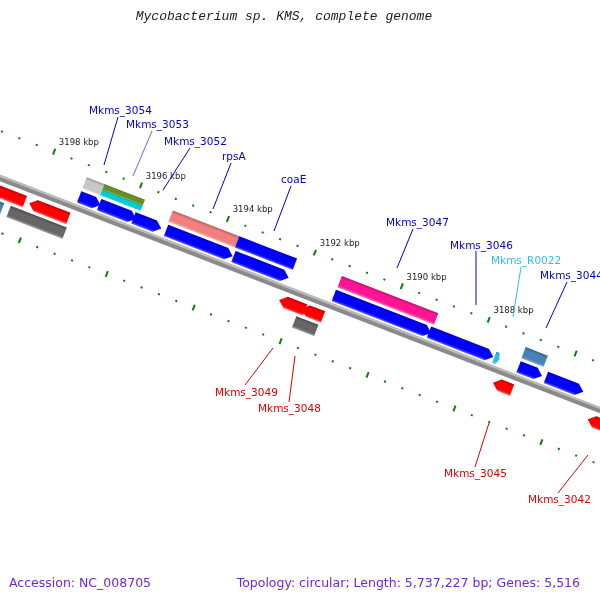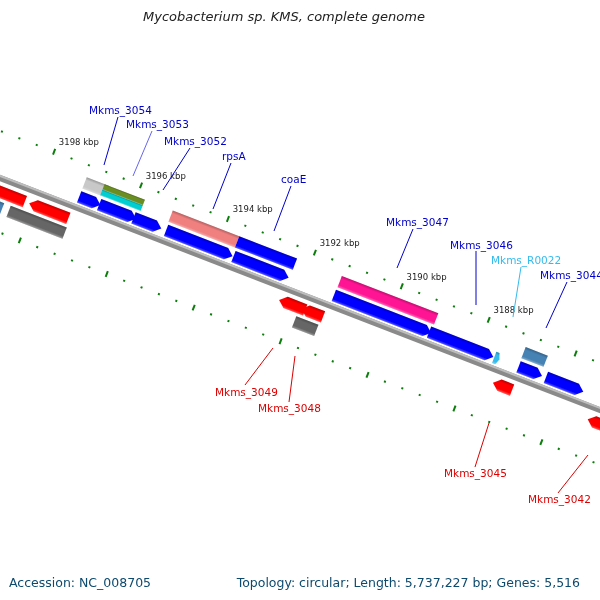--- a/index.html
+++ b/index.html
@@ -1,19 +1,19 @@
 <!DOCTYPE html>
 <html><head>
 <meta charset="utf-8">
 <style>
   html, body { margin: 0; padding: 0; background: #ffffff; }
   body { width: 600px; height: 600px; position: relative; overflow: hidden; font-family: "DejaVu Sans", sans-serif; }
-  #title { position: absolute; top: 9px; left: 0; width: 568px; text-align: center; font-style: italic; font-size: 13px; color: #222; }
+  #title { position: absolute; top: 9px; left: 0; width: 568px; text-align: center; font-style: italic; font-size: 13px; color: #222; font-family: Liberation Mono, monospace; }
   #map { position: absolute; left: 0; top: 0; }
-  .footer { position: absolute; top: 575px; font-size: 12.5px; color: #0c4a6e; }
+  .footer { position: absolute; top: 575px; font-size: 12.5px; color: #6d28d9; }
   #accession { left: 9px; }
   #summary { right: 20px; }
   .gene-label { font-family: "DejaVu Sans", sans-serif; font-size: 10.5px; }
   .kbp-label { font-family: "DejaVu Sans", sans-serif; font-size: 8.5px; fill: #222; }
 </style>
 </head>
 <body>
 
 <div id="title">Mycobacterium sp. KMS, complete genome</div>
 

